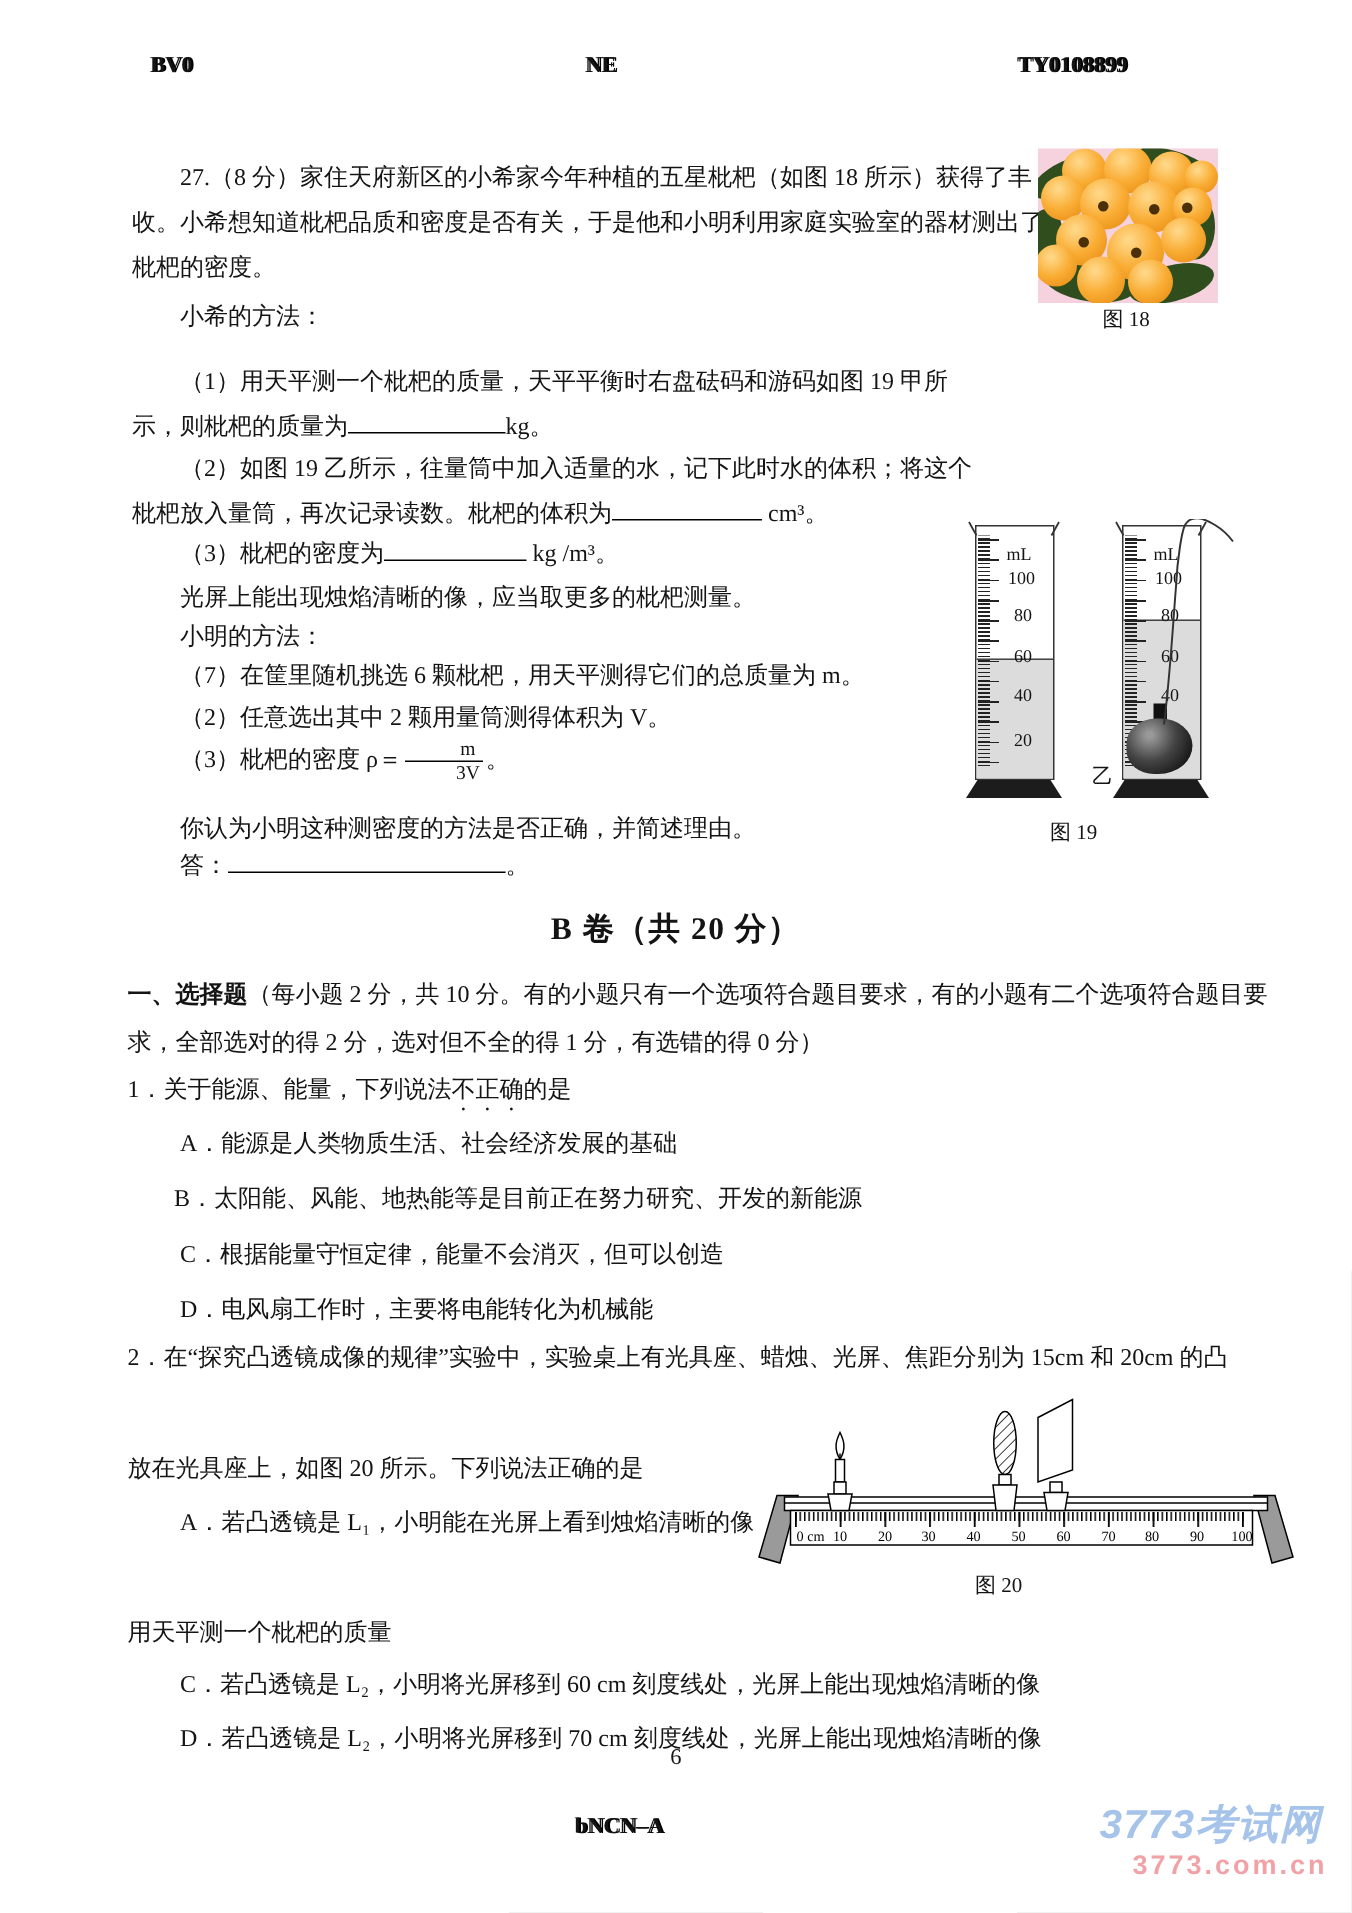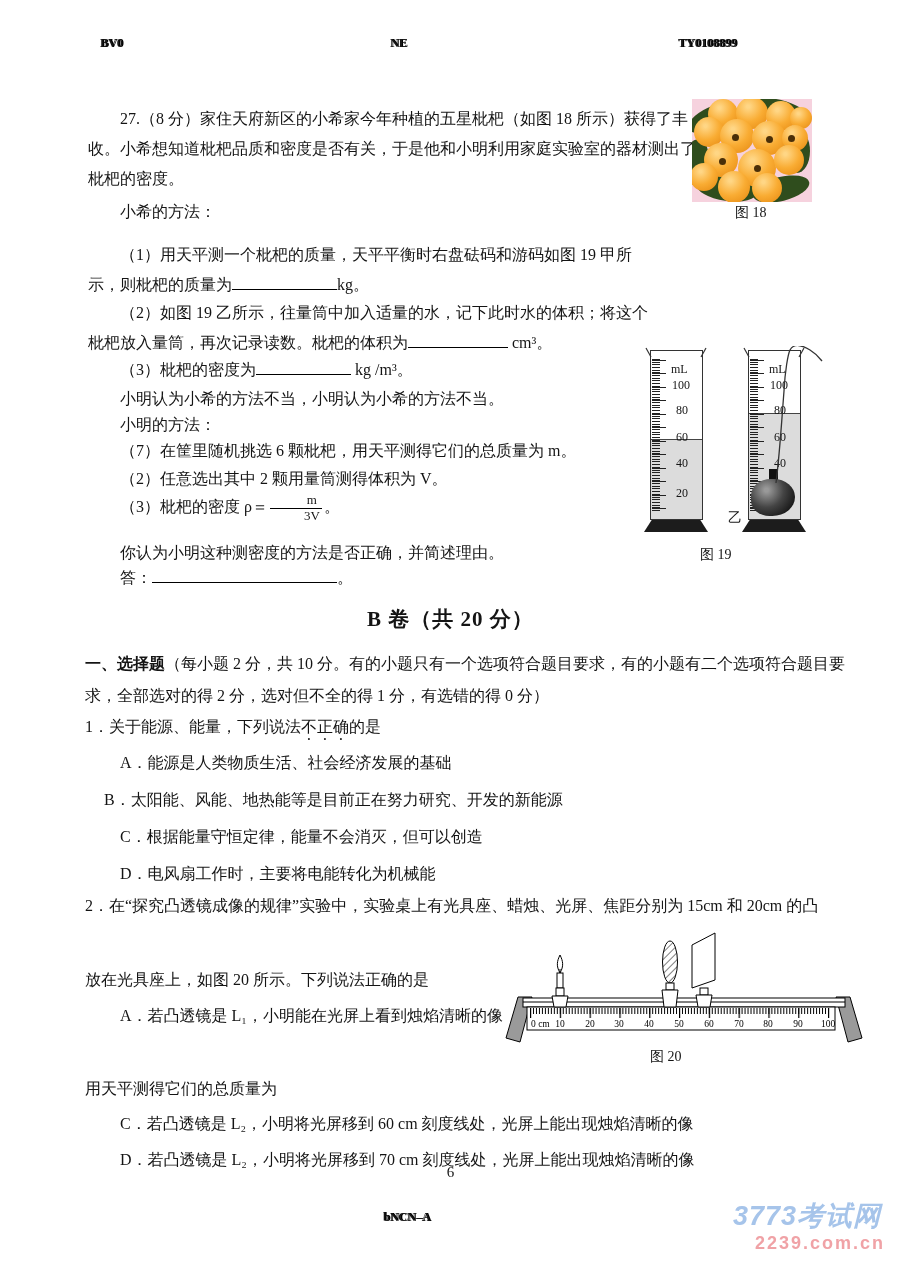--- a/index.html
+++ b/index.html
@@ -2,21 +2,21 @@
 <html><head>
 <meta charset="utf-8">
 <style>
   html,body{margin:0;padding:0;background:#e8e8e8;}
   .page{position:relative;width:901px;height:1275px;background:#ffffff;overflow:hidden;
         font-family:"Liberation Serif","DejaVu Serif",serif;color:#141414;}
   .abs{position:absolute;}
   .t{font-size:16px;line-height:30px;}
   .nowrap{white-space:nowrap;}
   .indent{text-indent:2em;}
-  .strike2{font-size:12px;font-weight:bold;text-shadow:1.3px 0 0 #000;}
+  .strike2{font-size:15px;font-weight:bold;text-shadow:1.3px 0 0 #000;}
   .blank{display:inline-block;border-bottom:1px solid #000;height:14px;vertical-align:baseline;}
   .frac{display:inline-block;text-align:center;vertical-align:middle;font-size:13px;line-height:1.15;margin:0 2px;}
   .frac .num{display:block;border-bottom:1px solid #000;padding:0 4px;}
   .frac .den{display:block;padding:0 2px;text-align:right;}
   .em-dots{-webkit-text-emphasis:filled dot #141414;text-emphasis:filled dot #141414;
            -webkit-text-emphasis-position:under right;text-emphasis-position:under right;}
   .bold{font-weight:bold;}
   .btitle{font-size:21px;font-weight:bold;letter-spacing:1px;}
   .caption{font-size:14px;}
   
@@ -76,21 +76,21 @@
   </div>
 
   <div class="abs t indent" style="left:88px;top:298px;width:570px;">
     <span>（2）如图 19 乙所示，往量筒中加入适量的水，记下此时水的体积；将这个枇杷放入量筒，再次记录读数。枇杷的体积为</span><span class="blank" style="width:100px"></span> <span>cm³。</span>
   </div>
 
   <div class="abs t indent nowrap" style="left:88px;top:355px;">
     <span>（3）枇杷的密度为</span><span class="blank" style="width:95px"></span> <span>kg /m³。</span>
   </div>
 
-  <div class="abs t indent nowrap" style="left:88px;top:384px;">小明认为小希的方法不当，小明认为小希的方法不当。</div>
+  <div class="abs t indent nowrap" style="left:88px;top:384px;">光屏上能出现烛焰清晰的像，应当取更多的枇杷测量。</div>
   <div class="abs t indent nowrap" style="left:88px;top:410px;">小明的方法：</div>
   <div class="abs t indent nowrap" style="left:88px;top:436px;">（7）在筐里随机挑选 6 颗枇杷，用天平测得它们的总质量为 m。</div>
   <div class="abs t indent nowrap" style="left:88px;top:464px;">（2）任意选出其中 2 颗用量筒测得体积为 V。</div>
 
   <div class="abs t indent nowrap" style="left:88px;top:492px;">
     <span>（3）枇杷的密度 ρ＝</span><span class="frac"><span class="num">m</span><span class="den">3V</span></span><span>。</span>
   </div>
 
   <div class="abs t indent nowrap" style="left:88px;top:538px;">你认为小明这种测密度的方法是否正确，并简述理由。</div>
   <div class="abs t indent nowrap" style="left:88px;top:563px;">
@@ -171,28 +171,28 @@
   <div class="abs btitle" style="left:0;top:605px;width:901px;text-align:center;">B 卷（共 20 分）</div>
 
   <div class="abs" style="left:85px;top:648px;width:784px;font-size:16px;line-height:32px;">
     <span class="bold">一、选择题</span><span>（每小题 2 分，共 10 分。有的小题只有一个选项符合题目要求，有的小题有二个选项符合题目要求，全部选对的得 2 分，选对但不全的得 1 分，有选错的得 0 分）</span>
   </div>
 
   <div class="abs t nowrap" style="left:85px;top:712px;">
     <span>1．关于能源、能量，下列说法</span><span class="em-dots">不正确</span><span>的是</span>
   </div>
   <div class="abs t nowrap" style="left:120px;top:748px;">A．能源是人类物质生活、社会经济发展的基础</div>
-  <div class="abs t nowrap" style="left:104px;top:785px;text-align:center;">B．太阳能、风能、地热能等是目前正在努力研究、开发的新能源</div>
+  <div class="abs t nowrap" style="left:116px;top:785px;text-align:center;">B．太阳能、风能、地热能等是目前正在努力研究、开发的新能源</div>
   <div class="abs t nowrap" style="left:120px;top:859px;">D．电风扇工作时，主要将电能转化为机械能</div>
   <div class="abs t nowrap" style="left:120px;top:822px;">C．根据能量守恒定律，能量不会消灭，但可以创造</div>
 
   <div class="abs t nowrap" style="left:85px;top:891px;">2．在“探究凸透镜成像的规律”实验中，实验桌上有光具座、蜡烛、光屏、焦距分别为 15cm 和 20cm 的凸</div>
   <div class="abs t nowrap" style="left:85px;top:965px;">放在光具座上，如图 20 所示。下列说法正确的是</div>
   <div class="abs t nowrap" style="left:120px;top:1001px;">A．若凸透镜是 L₁，小明能在光屏上看到烛焰清晰的像</div>
-  <div class="abs t nowrap" style="left:85px;top:1074px;">用天平测得它们的总质量为</div>
+  <div class="abs t nowrap" style="left:85px;top:1074px;">用天平测一个枇杷的质量</div>
   <div class="abs t nowrap" style="left:120px;top:1109px;">C．若凸透镜是 L₂，小明将光屏移到 60 cm 刻度线处，光屏上能出现烛焰清晰的像</div>
   <div class="abs t nowrap" style="left:120px;top:1145px;">D．若凸透镜是 L₂，小明将光屏移到 70 cm 刻度线处，光屏上能出现烛焰清晰的像</div>
 
   <svg class="abs" style="left:503px;top:928px;" width="362" height="118" viewBox="0 0 362 118">
     <defs>
       <pattern id="tminor" x="27" y="0" width="2.98" height="6" patternUnits="userSpaceOnUse">
         <rect x="0" y="0" width="1" height="6" fill="#000"></rect>
       </pattern>
       <pattern id="tmajor" x="27" y="0" width="29.8" height="10" patternUnits="userSpaceOnUse">
         <rect x="0" y="0" width="1.2" height="10" fill="#000"></rect>
@@ -237,15 +237,15 @@
     <polygon points="189,17 212,5 212,52 189,60" fill="#fff" stroke="#000"></polygon>
     <rect x="197" y="60" width="8" height="7" fill="#fff" stroke="#000"></rect>
     <polygon points="193,67 209,67 207,79 195,79" fill="#fff" stroke="#000"></polygon>
   </svg>
   <div class="abs caption" style="left:650px;top:1048px;">图 20</div>
 
   <div class="abs" style="left:0;top:1164px;width:901px;text-align:center;font-size:15px;">6</div>
   <div class="abs strike2" style="left:383px;top:1210px;">bNCN–A</div>
 
   <div class="abs wm1" style="left:733px;top:1198px;">3773考试网</div>
-  <div class="abs wm2" style="left:755px;top:1233px;">2239.com.cn</div>
+  <div class="abs wm2" style="left:755px;top:1233px;">3773.com.cn</div>
 
 </div>
 
 </body></html>

